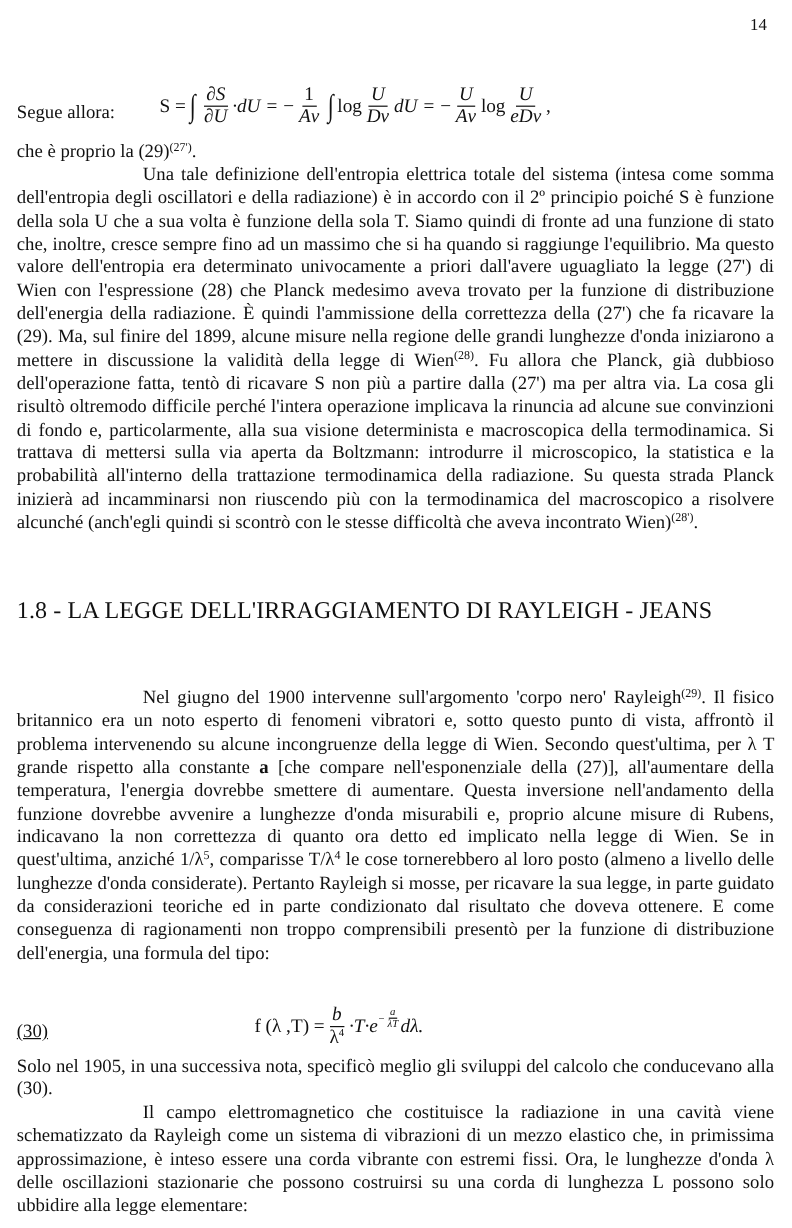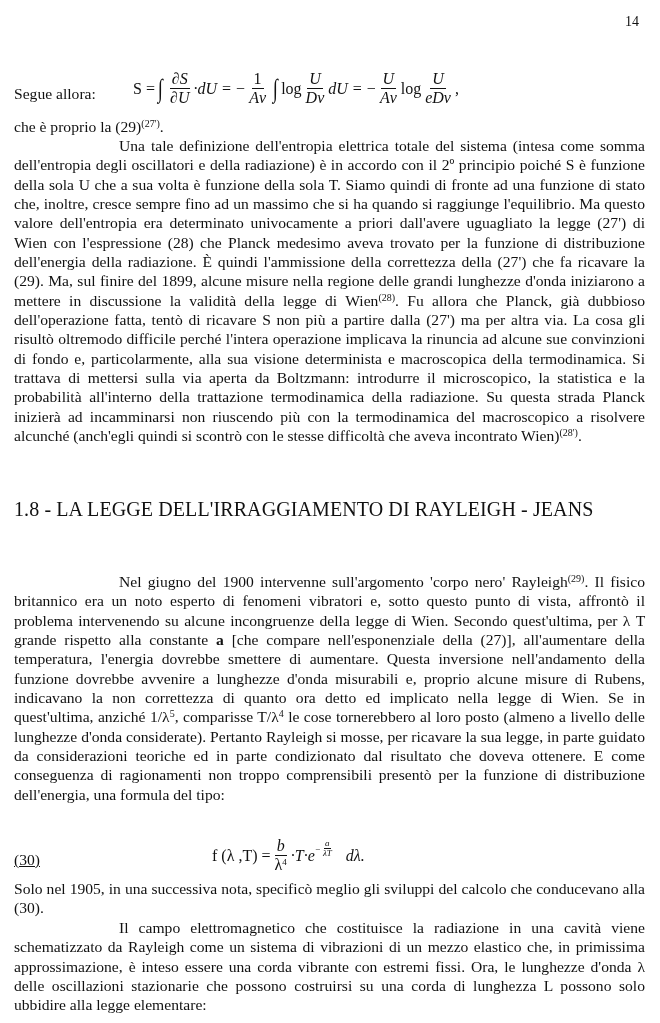--- a/index.html
+++ b/index.html
@@ -97,21 +97,21 @@
       <span class="den" style="font-style:normal"><span>λ</span><sup style="font-size:9px;vertical-align:0.6em">4</sup></span>
     </span>
     <span class="it">·T·e</span>
     <span style="display:inline-flex; align-items:center; font-size:9px; vertical-align:top; margin-top:-14px; font-style:italic;">
       <span>−</span>
       <span class="frac" style="margin:0 1px;">
         <span class="num" style="padding:0 1px; border-bottom:0.8px solid #111;">a</span>
         <span class="den" style="padding:0 1px;">λT</span>
       </span>
     </span>
-    <span class="it" style="margin-left:12px;">dλ.</span>
+    <span class="it" style="margin-left:0;">dλ.</span>
   </div>
 
   <div class="block just" style="top:879px;">Solo nel 1905, in una successiva nota, specificò meglio gli sviluppi del calcolo che conducevano alla (30).</div>
 
   <div class="block just indent" style="top:918px;">
     <span>Il campo elettromagnetico che costituisce la radiazione in una cavità viene schematizzato da Rayleigh come un sistema di vibrazioni di un mezzo elastico che, in primissima approssimazione, è inteso essere una corda vibrante con estremi fissi. Ora, le lunghezze d'onda </span><span>λ</span><span>  delle oscillazioni stazionarie che possono costruirsi su una corda di lunghezza L possono solo ubbidire alla legge elementare:</span>
   </div>
 
 </div>
 

